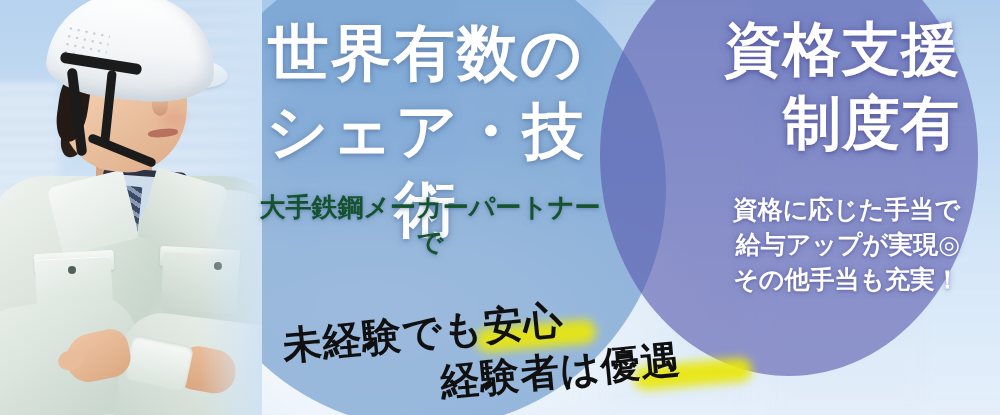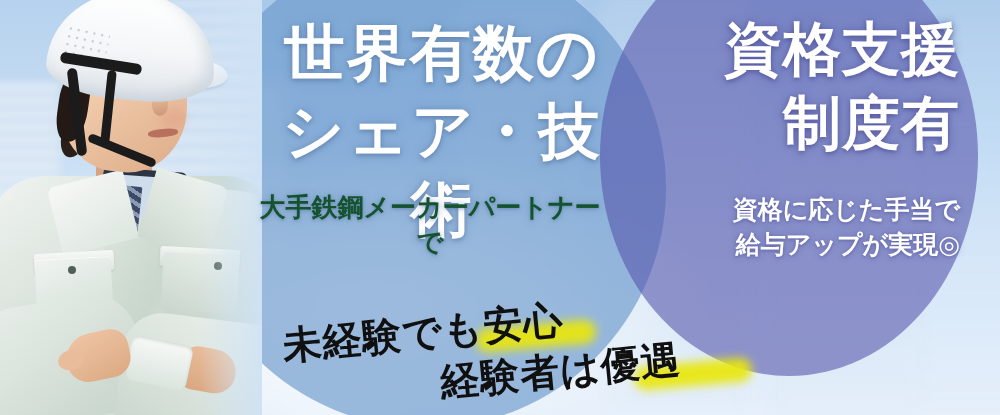--- a/index.html
+++ b/index.html
@@ -137,21 +137,21 @@
   .p-hand{position:absolute;left:66px;top:332px;width:64px;height:48px;
     background:linear-gradient(160deg,#f0c6a6,#dba982);border-radius:26px 18px 20px 22px;transform:rotate(-12deg);}
   .p-thumb{position:absolute;left:58px;top:350px;width:26px;height:20px;
     background:#e9bd9c;border-radius:50%;transform:rotate(-18deg);}
   .p-hand2{position:absolute;left:178px;top:348px;width:58px;height:44px;
     background:linear-gradient(200deg,#eec3a2,#d8a47e);border-radius:20px 24px 22px 18px;transform:rotate(10deg);}
   .p-fade-r{position:absolute;right:0;top:0;width:62px;height:415px;
     background:linear-gradient(90deg,rgba(206,226,245,0),rgba(206,226,245,.9));}
 
   
-  .headline-left{position:absolute;left:260px;top:14px;width:364px;text-align:center;
+  .headline-left{position:absolute;left:244px;top:14px;width:364px;text-align:center;
     color:#ffffff;font-weight:700;font-size:61px;line-height:78px;letter-spacing:2px;
     text-shadow:0 0 9px rgba(92,126,170,.55),0 2px 4px rgba(70,100,146,.45);}
   .sub-left{position:absolute;left:248px;top:190px;width:364px;text-align:center;
     color:#14532d;font-weight:700;font-size:26px;line-height:35px;letter-spacing:0px;
     text-shadow:0 0 7px rgba(88,122,166,.5),0 1px 3px rgba(70,100,146,.4);}
 
   .headline-right{position:absolute;left:648px;top:12px;width:312px;text-align:right;
     color:#ffffff;font-weight:700;font-size:58px;line-height:74px;letter-spacing:1px;
     text-shadow:0 0 9px rgba(72,72,150,.5),0 2px 4px rgba(58,58,128,.45);}
   .sub-right{position:absolute;left:648px;top:192px;width:312px;text-align:right;
@@ -241,20 +241,21 @@
     <div>大手鉄鋼メーカーパートナーで</div>
   </div>
 
   <div class="headline-right">
     <div>資格支援</div>
     <div>制度有</div>
   </div>
   <div class="sub-right">
     <div>資格に応じた手当で</div>
     <div>給与アップが実現◎</div>
+    <div>その他手当も充実！</div>
   </div>
 
   <div class="hl hl-1"></div>
   <div class="hl hl-2"></div>
   <div class="hand hand-1">未経験でも安心</div>
   <div class="hand hand-2">経験者は優遇</div>
 
 </div>
 
 </body></html>

